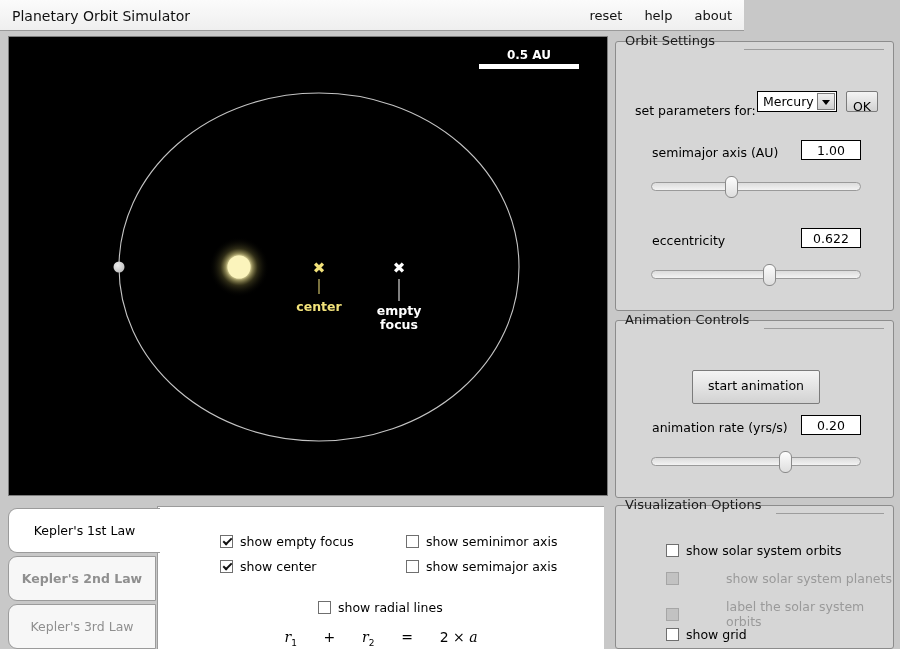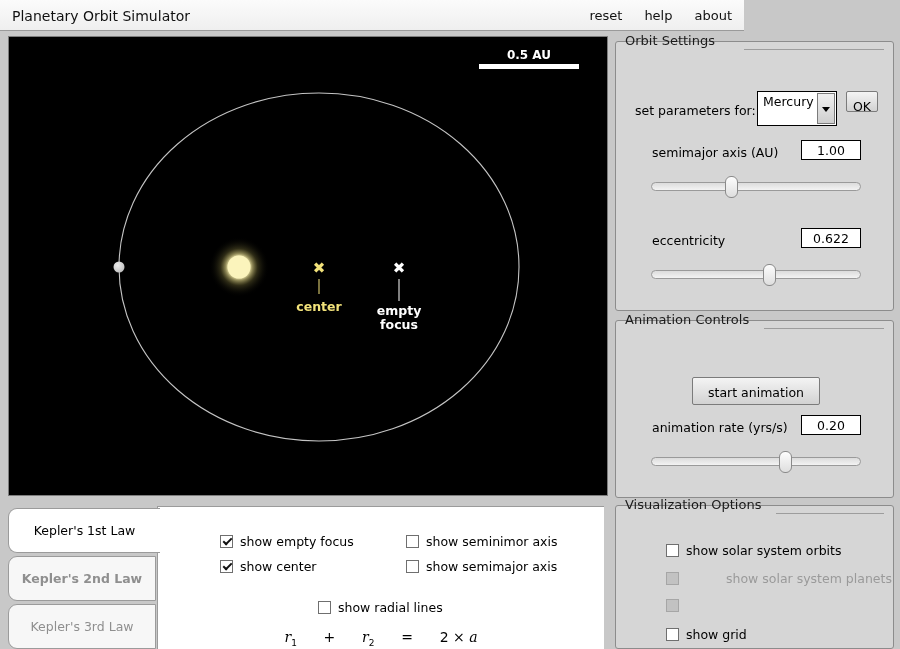--- a/index.html
+++ b/index.html
@@ -303,21 +303,21 @@
       <rect x="470" y="27" width="100" height="5" fill="#ffffff"></rect>
     </g>
   </svg>
 </div>
 
 <div id="panel-orbit-settings" class="group-panel">
   <div class="group-title">Orbit Settings</div>
   <div class="group-rule" style="left:128px; width:140px;"></div>
 
   <div class="form-label" style="position:absolute; left:19px; top:61px;">set parameters for:</div>
-  <div class="combo" style="left:141px; top:49px; width:80px; height:35px;">
+  <div class="combo" style="left:141px; top:49px; width:80px; height:21px;">
     <span class="combo-text">Mercury</span>
     <span class="combo-btn"></span>
   </div>
   <div class="btn" style="position:absolute; left:230px; top:49px; width:32px; height:21px;">OK</div>
 
   <div class="form-label" style="position:absolute; left:36px; top:103px;">semimajor axis (AU)</div>
   <div class="value-box" style="position:absolute; left:185px; top:98px; width:60px; height:20px;">1.00</div>
   <div class="slider" style="left:35px; top:136px; width:210px;">
     <div class="track"></div>
     <div class="thumb" style="left: 38%;"></div>
@@ -328,21 +328,21 @@
   <div class="slider" style="left:35px; top:224px; width:210px;">
     <div class="track"></div>
     <div class="thumb" style="left: 56%;"></div>
   </div>
 </div>
 
 <div id="panel-animation" class="group-panel">
   <div class="group-title">Animation Controls</div>
   <div class="group-rule" style="left:148px; width:120px;"></div>
 
-  <div class="btn" style="position:absolute; left:76px; top:49px; width:128px; height:28px; margin-top:7px;">start animation</div>
+  <div class="btn" style="position:absolute; left:76px; top:49px; width:128px; height:34px; ">start animation</div>
 
   <div class="form-label" style="position:absolute; left:36px; top:99px;">animation rate (yrs/s)</div>
   <div class="value-box" style="position:absolute; left:185px; top:94px; width:60px; height:20px;">0.20</div>
   <div class="slider" style="left:35px; top:132px; width:210px;">
     <div class="track"></div>
     <div class="thumb" style="left: 64%;"></div>
   </div>
 </div>
 
 <div id="panel-visualization" class="group-panel">
@@ -352,20 +352,21 @@
   <div class="cb-row" style="left:50px; top:37px;">
     <span class="cb-box"></span>
     <span class="cb-label">show solar system orbits</span>
   </div>
   <div class="cb-row disabled" style="left:50px; top:65px;">
     <span class="cb-box disabled"></span>
     <span class="cb-label">show solar system planets</span>
   </div>
   <div class="cb-row disabled" style="left:50px; top:93px;">
     <span class="cb-box disabled"></span>
+    <span class="cb-label">label the solar system orbits</span>
   </div>
   <div class="cb-row" style="left:50px; top:121px;">
     <span class="cb-box"></span>
     <span class="cb-label">show grid</span>
   </div>
 </div>
 
 <div id="bottom-left">
 
   <div id="tab-content">

